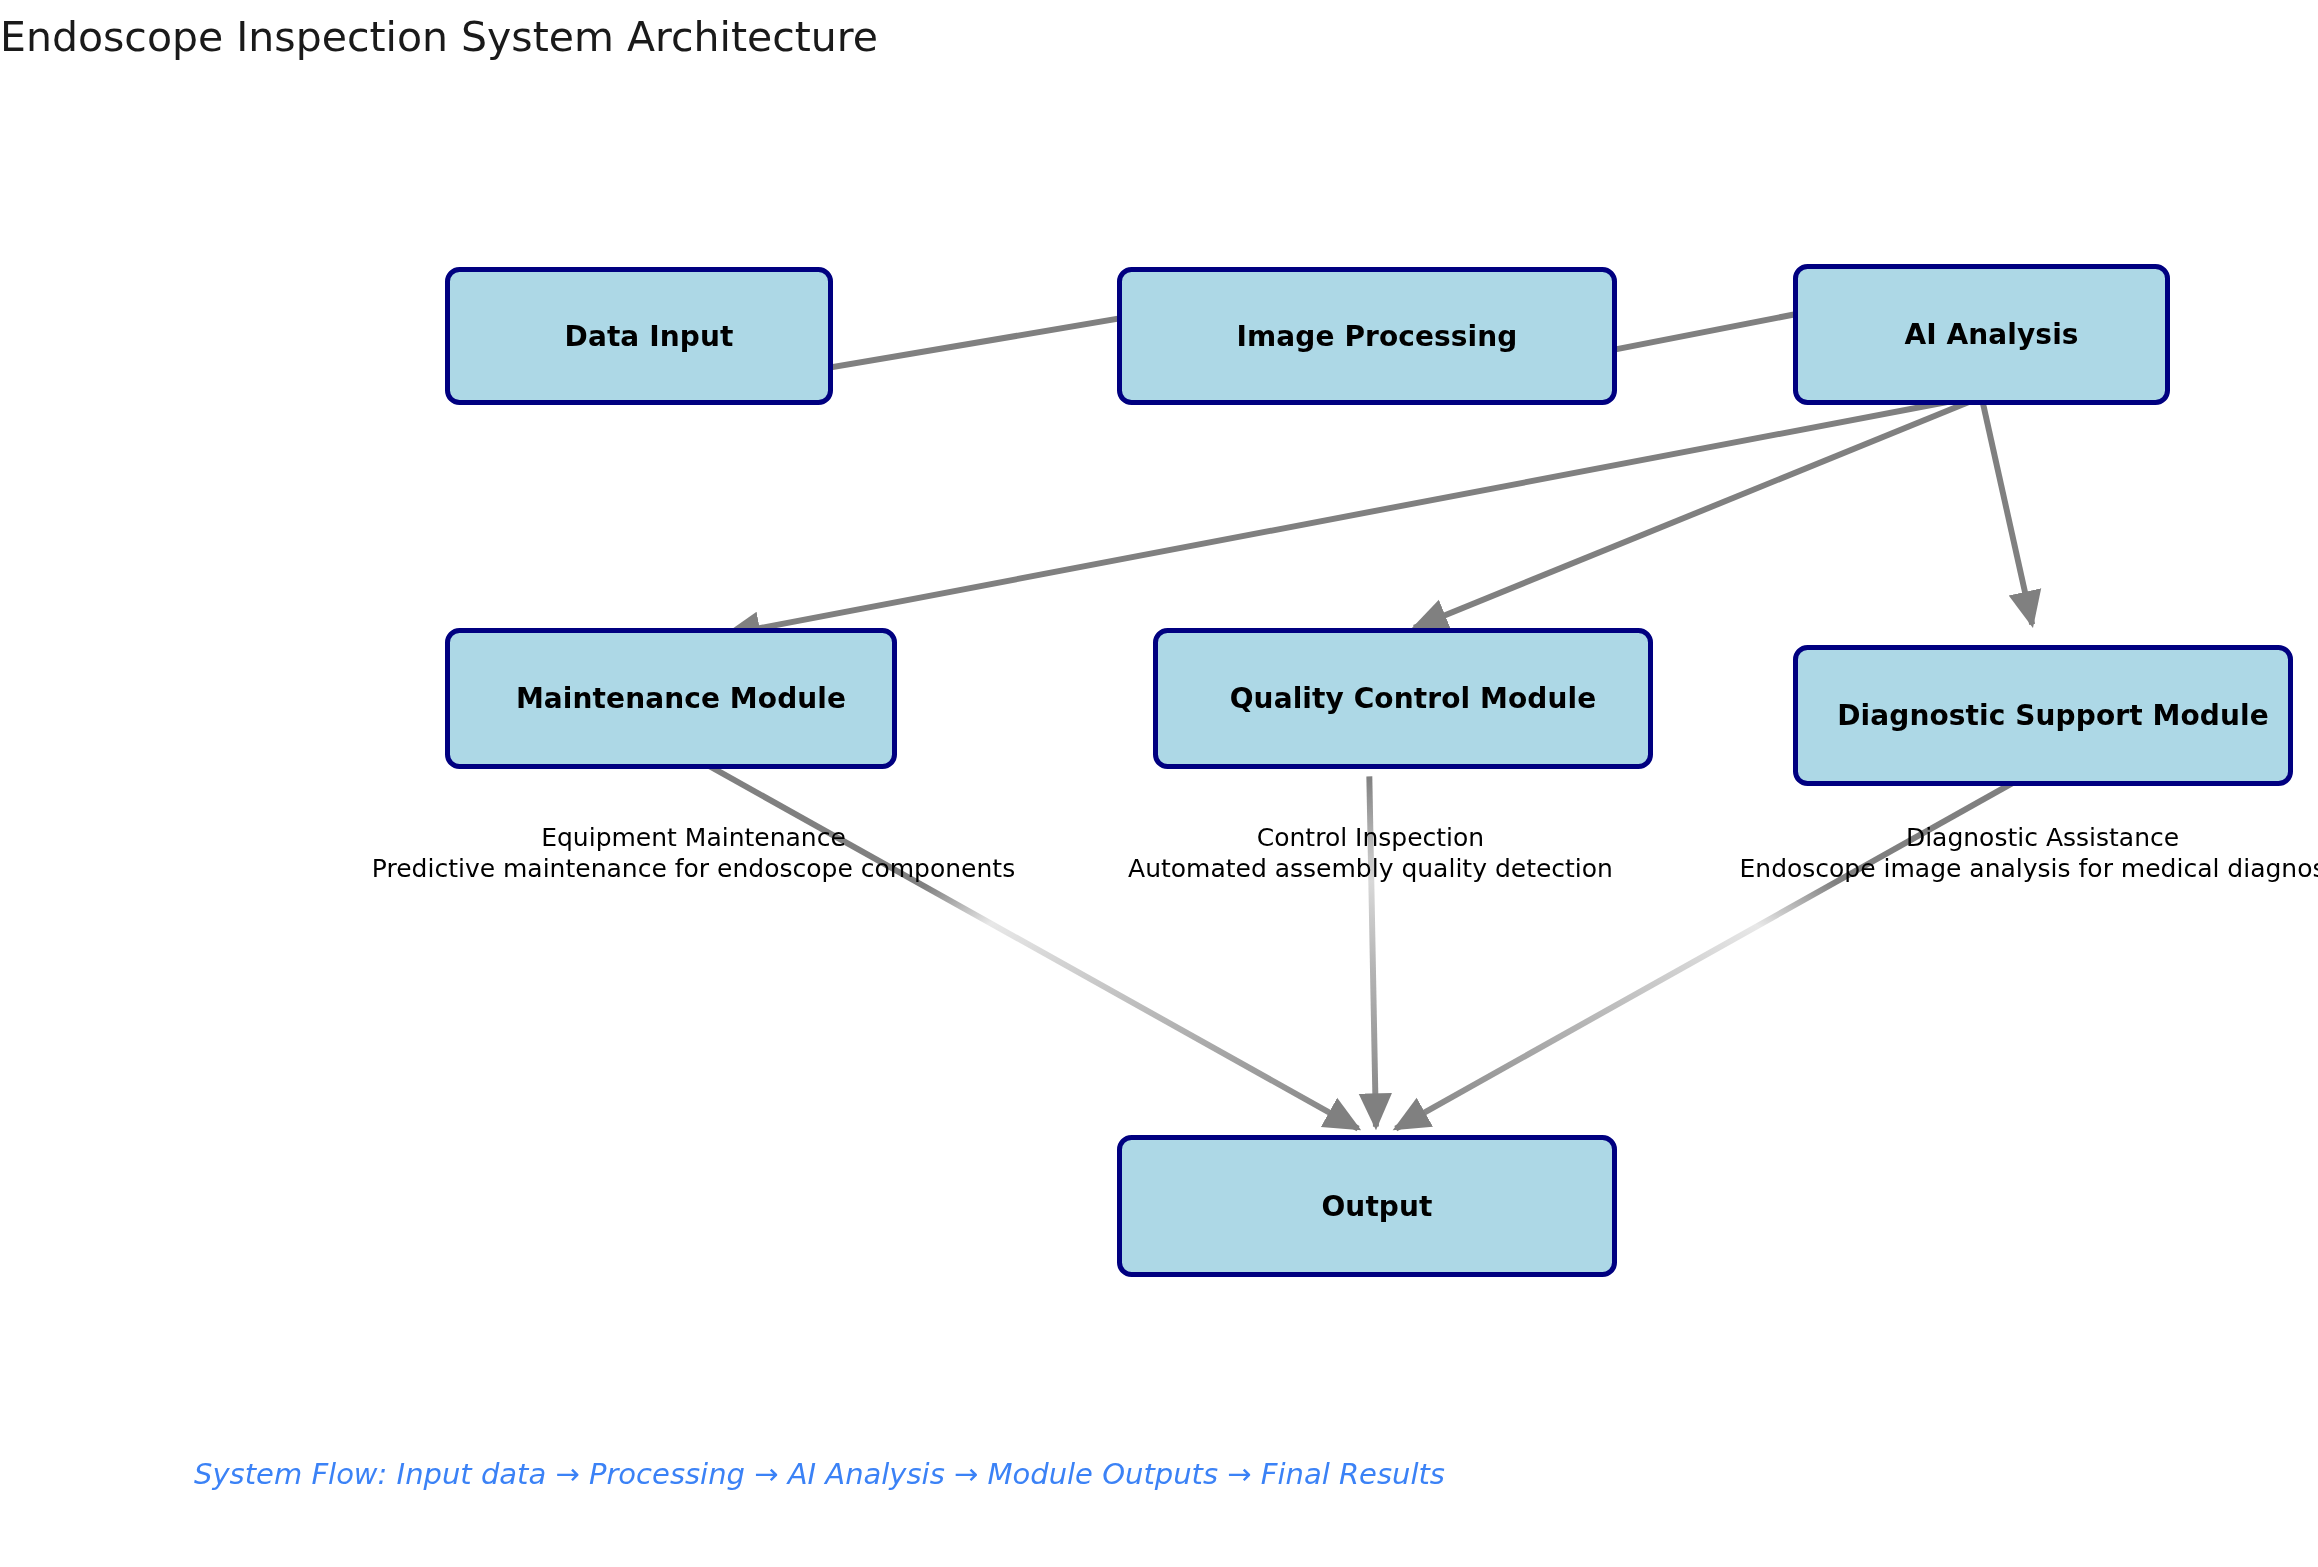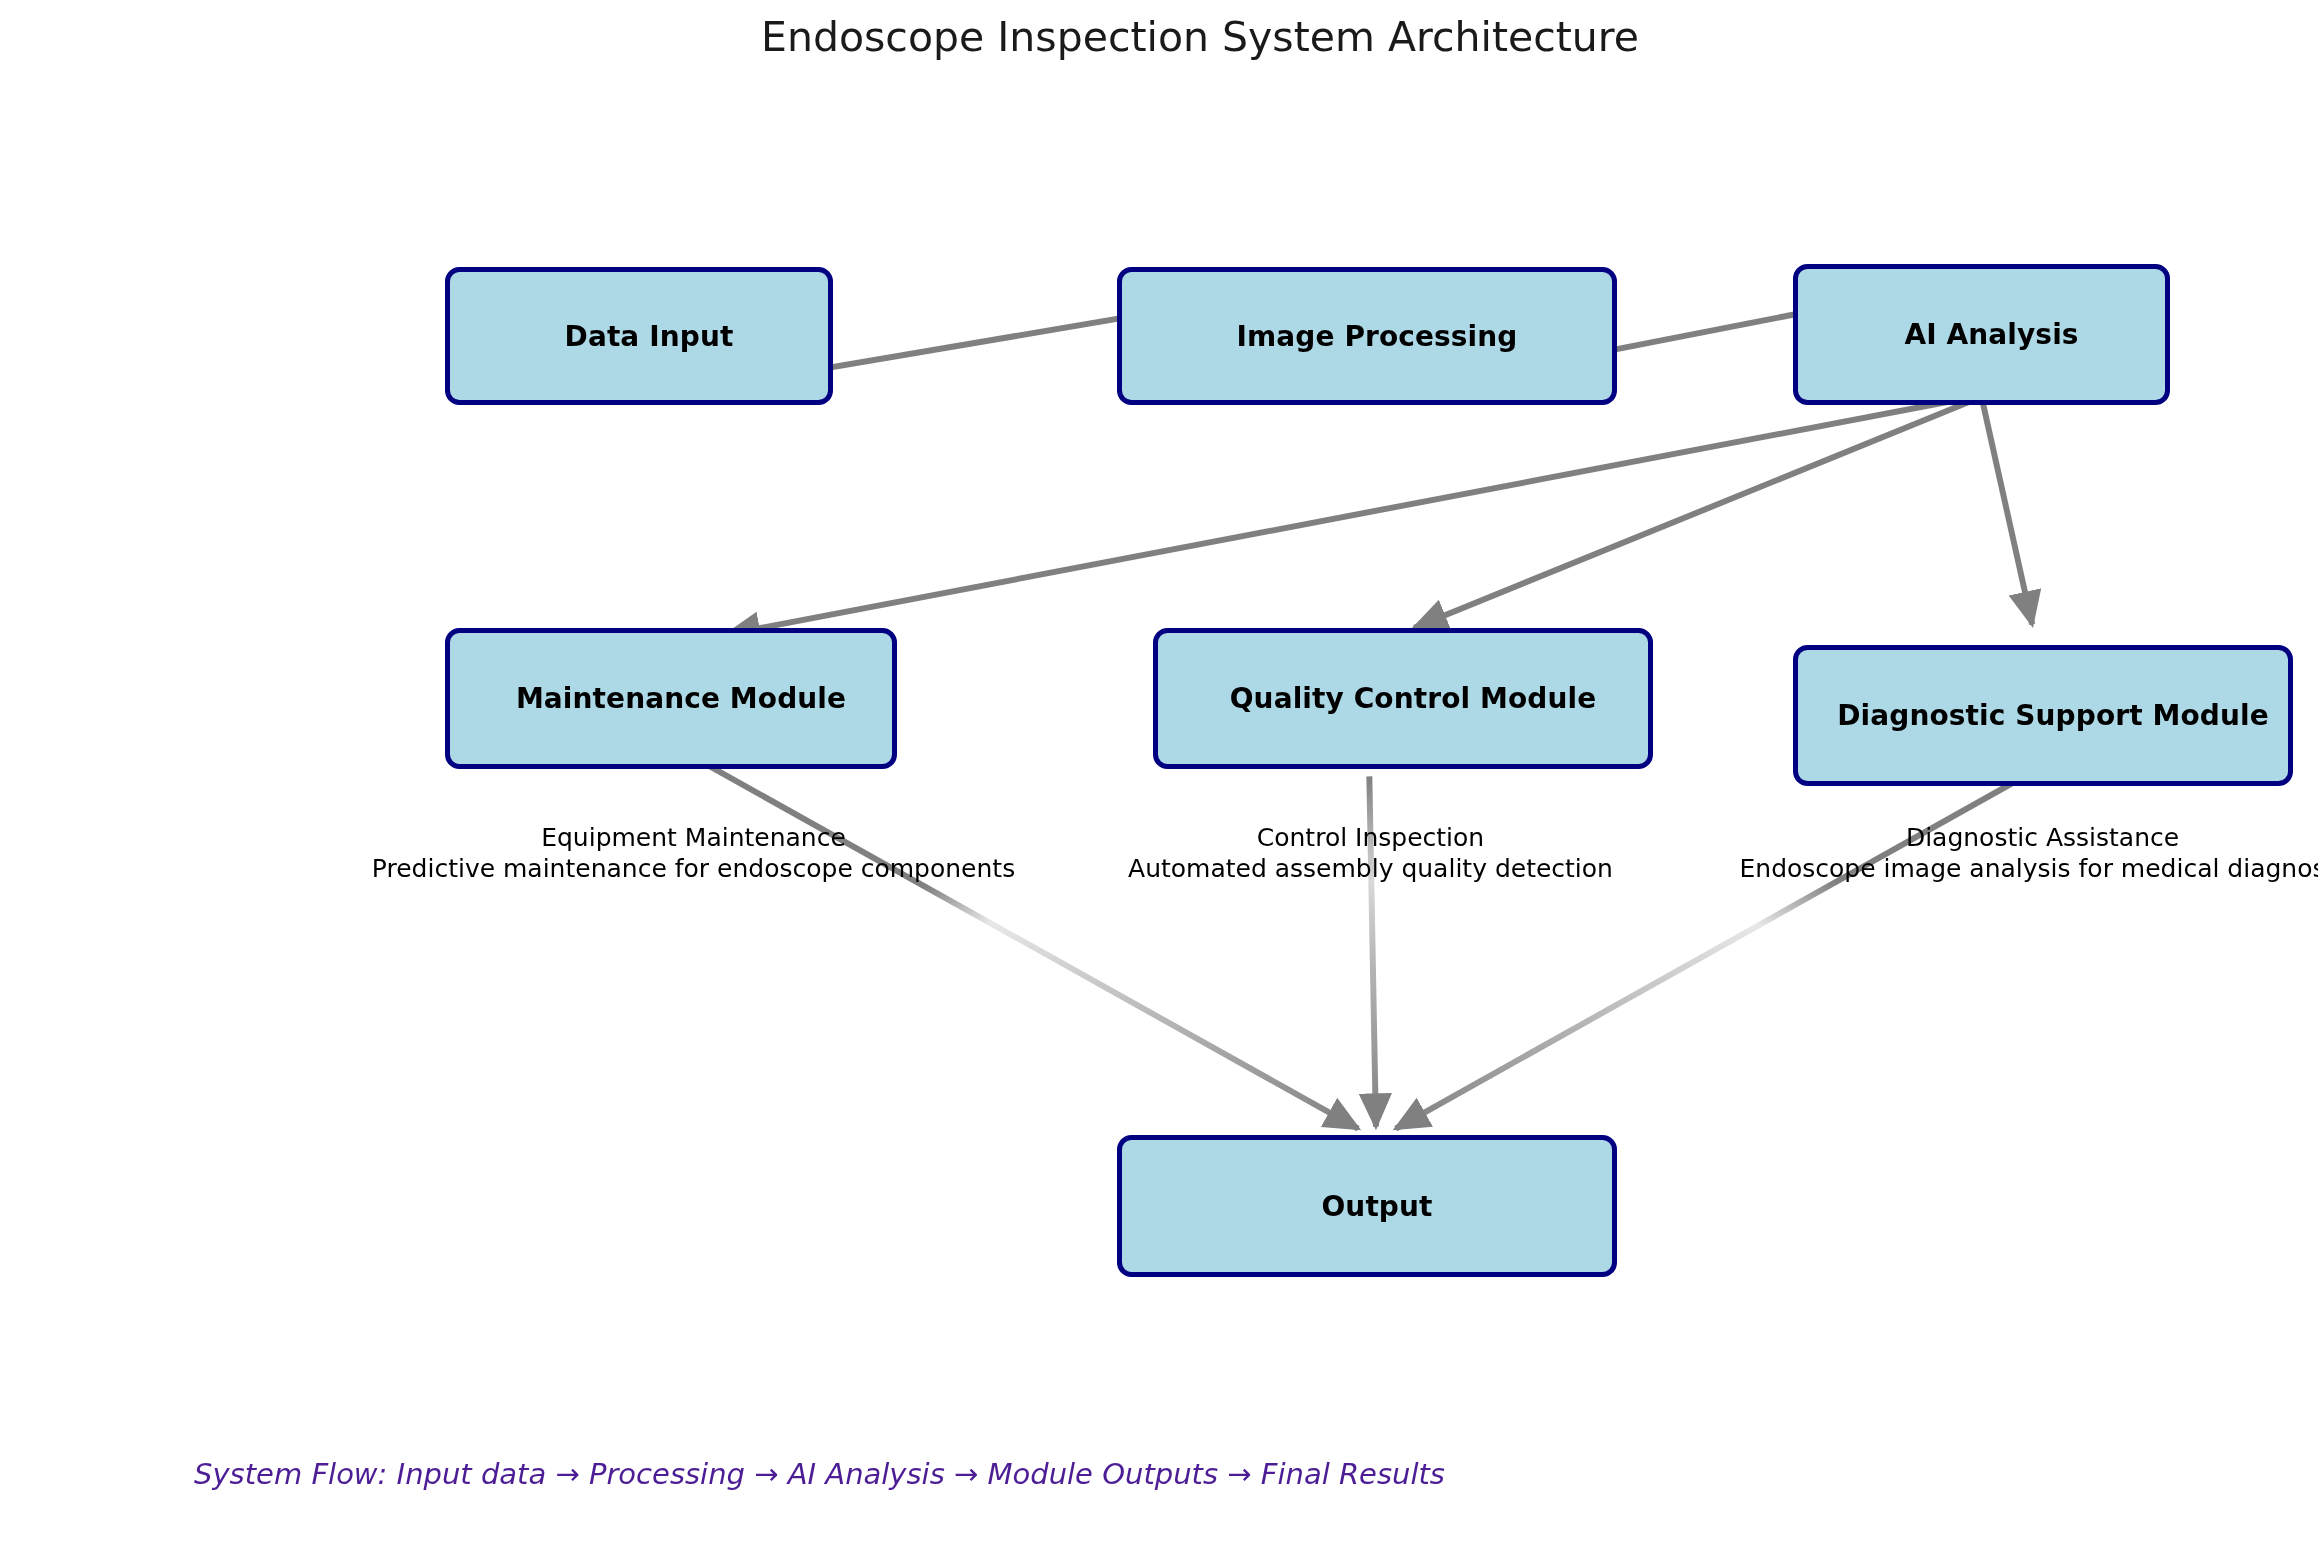--- a/index.html
+++ b/index.html
@@ -42,37 +42,37 @@
     color: #000000;
     text-align: center;
     letter-spacing: 0.1px;
     white-space: nowrap;
   }
   #title {
     position: absolute;
     left: 0;
     top: 13.2px;
     width: 1639px;
-    text-align: right;
+    text-align: left;
     font-family: "DejaVu Sans", sans-serif;
     font-size: 41px;
     font-weight: normal;
     color: #1a1a1a;
     z-index: 4;
   }
   #footer {
     position: absolute;
     left: 0;
     top: 1457px;
     width: 1639px;
     text-align: center;
     font-family: "DejaVu Sans", sans-serif;
     font-style: italic;
     font-size: 29px;
-    color: #4c1d95;
+    color: #3b82f6;
     z-index: 4;
   }
   .edge-label {
     position: absolute;
     font-family: "DejaVu Sans", sans-serif;
     font-size: 25px;
     color: #000000;
     text-align: center;
     line-height: 1.22;
     white-space: nowrap;

